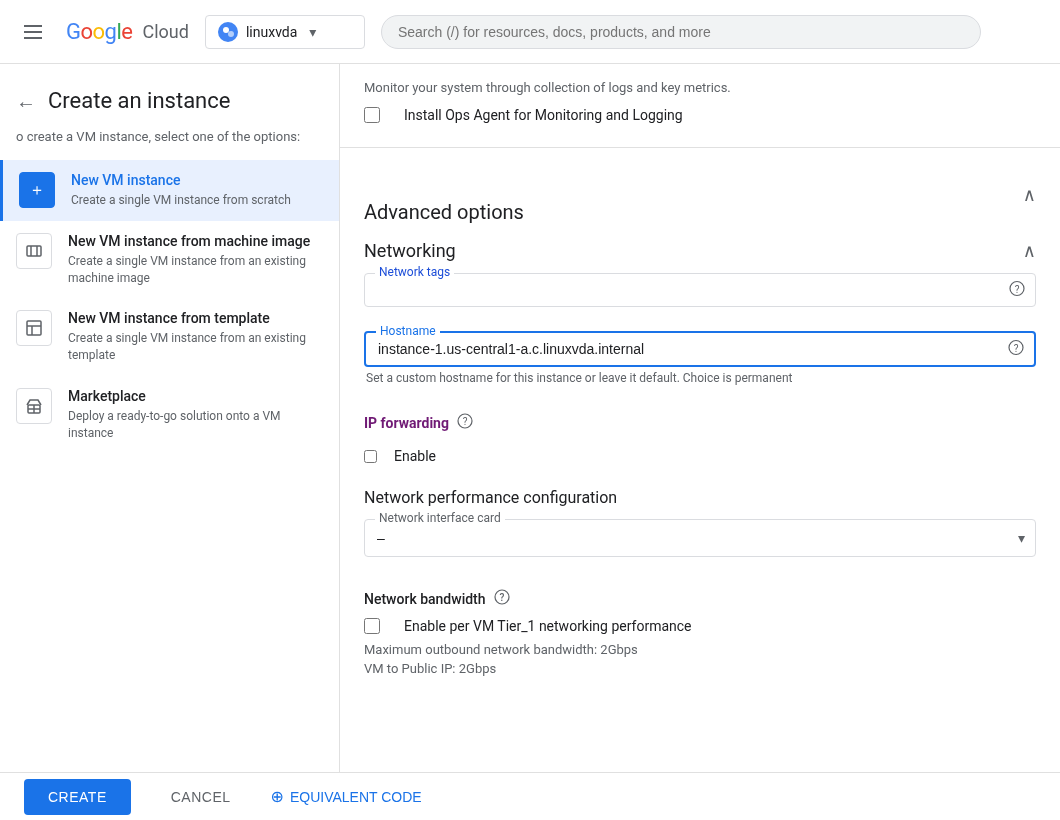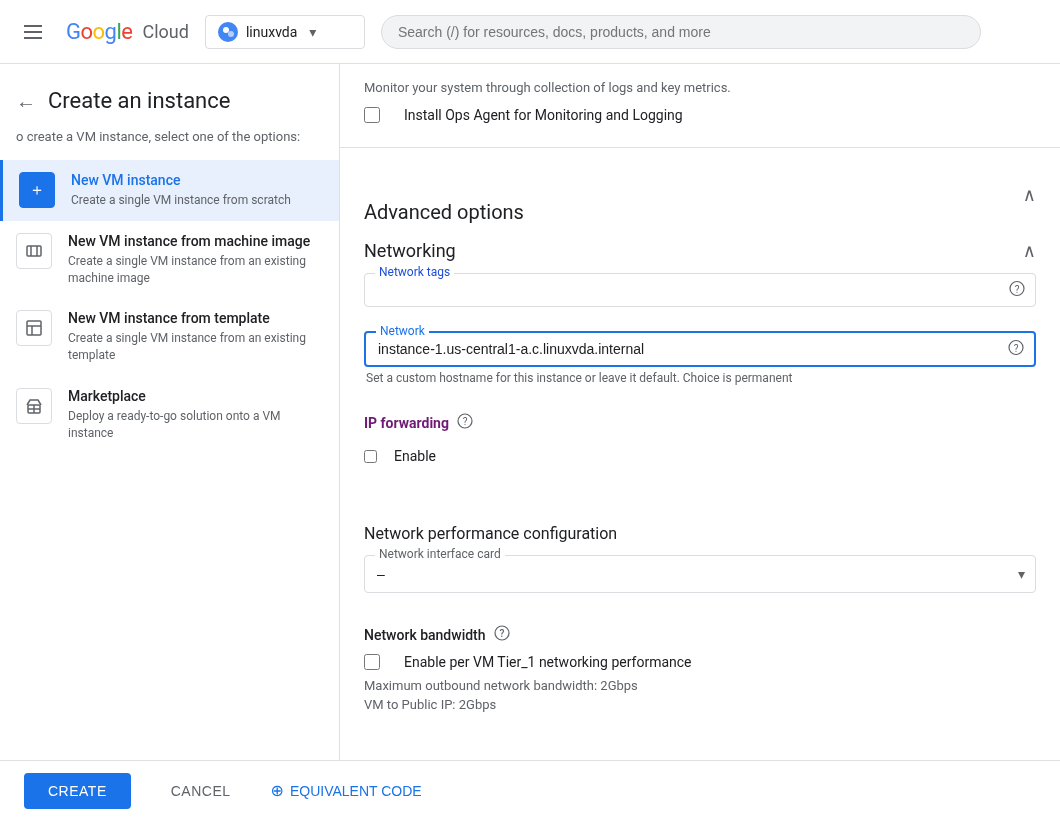--- a/index.html
+++ b/index.html
@@ -62,33 +62,33 @@
     .field-input { width: 100%; border: none; outline: none; font-size: 14px; color: #202124; background: transparent; padding-right: 24px; }
     .field-help { position: absolute; right: 10px; top: 50%; transform: translateY(-50%); color: #5f6368; cursor: pointer; }
     .field-hint { font-size: 12px; color: #5f6368; margin-top: 4px; padding: 0 2px; }
 
     .ip-forwarding-row { display: flex; align-items: center; gap: 8px; padding: 4px 24px 12px; }
     .ip-label { font-size: 14px; font-weight: 700; color: #701a75; }
     .help-icon { color: #5f6368; cursor: pointer; }
     .enable-row { display: flex; align-items: center; gap: 17px; padding: 4px 24px 16px; }
 
     
-    .network-perf-section { padding: 8px 24px; margin-top: 36px; }
+    .network-perf-section { padding: 8px 24px; }
     .network-perf-title { font-size: 16px; font-weight: 400; color: #202124; margin-bottom: 12px; }
     .select-container { position: relative; border: 1px solid #dadce0; border-radius: 4px; padding: 0; }
     .select-label { position: absolute; top: -9px; left: 10px; background: white; padding: 0 4px; font-size: 12px; color: #5f6368; }
     .select-field { width: 100%; border: none; outline: none; font-size: 14px; color: #202124; padding: 10px 12px; background: transparent; appearance: none; cursor: pointer; }
     .select-arrow { position: absolute; right: 10px; top: 50%; transform: translateY(-50%); color: #5f6368; pointer-events: none; }
 
     .bandwidth-section { padding: 8px 24px; }
     .bandwidth-label { display: flex; align-items: center; gap: 8px; font-size: 14px; font-weight: 500; color: #202124; margin-bottom: 10px; }
     .bandwidth-info { font-size: 13px; color: #5f6368; margin-top: 4px; }
 
     
-    .footer { position: fixed; bottom: 0; left: 0; right: 0; height: 60px; background: white; border-top: 1px solid #e0e0e0; display: flex; align-items: center; padding: 7px 24px; gap: 16px; }
+    .footer { position: fixed; bottom: 0; left: 0; right: 0; height: 48px; background: white; border-top: 1px solid #e0e0e0; display: flex; align-items: center; padding: 7px 24px; gap: 16px; }
     .btn-create { background: #1a73e8; color: white; border: none; border-radius: 4px; padding: 10px 24px; font-size: 14px; font-weight: 500; cursor: pointer; letter-spacing: 0.5px; }
     .btn-cancel { background: transparent; color: #5f6368; border: none; padding: 10px 24px; font-size: 14px; font-weight: 500; cursor: pointer; letter-spacing: 0.5px; }
     .btn-equivalent { display: flex; align-items: center; gap: 6px; color: #1a73e8; background: none; border: none; font-size: 14px; font-weight: 500; cursor: pointer; }
   </style>
 </head>
 <body>
 
 <div class="header">
   <div class="hamburger">
     <span></span>
@@ -208,21 +208,21 @@
                 <text x="8" y="12" text-anchor="middle" font-size="10" fill="#5f6368">?</text>
               </svg>
           </span>
         </div>
       </div>
     </div>
 
     <div class="form-section" style="padding-top:0;">
       <div class="field-container">
         <div class="field-outline focused">
-          <span class="field-label">Network</span>
+          <span class="field-label">Hostname</span>
           <input class="field-input" type="text" style="color: rgb(32, 33, 36);" value="instance-1.us-central1-a.c.linuxvda.internal">
           <span class="field-help">
             <svg width="16" height="16" viewBox="0 0 16 16">
                 <circle cx="8" cy="8" r="7" fill="none" stroke="#5f6368" stroke-width="1.2"></circle>
                 <text x="8" y="12" text-anchor="middle" font-size="10" fill="#5f6368">?</text>
               </svg>
           </span>
         </div>
         <p class="field-hint">Set a custom hostname for this instance or leave it default. Choice is permanent</p>
       </div>

